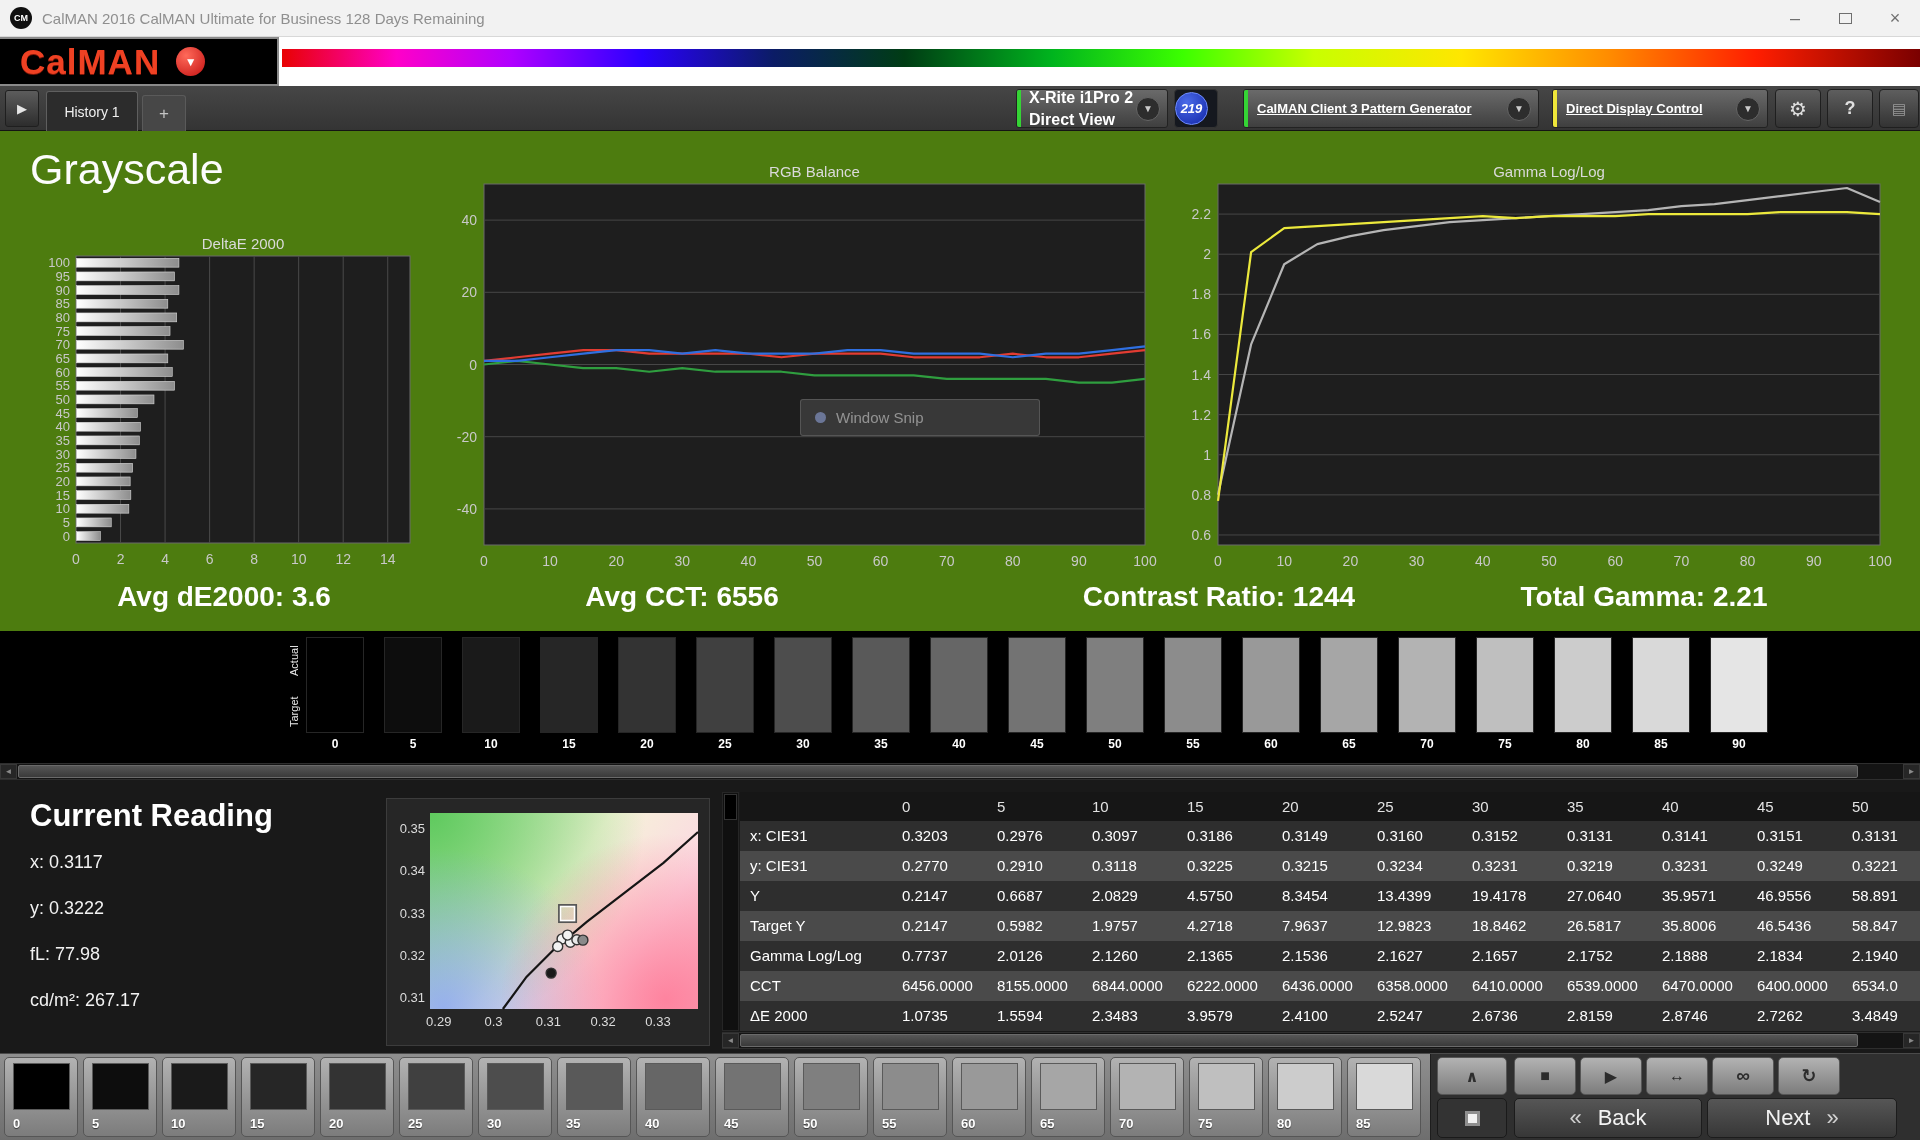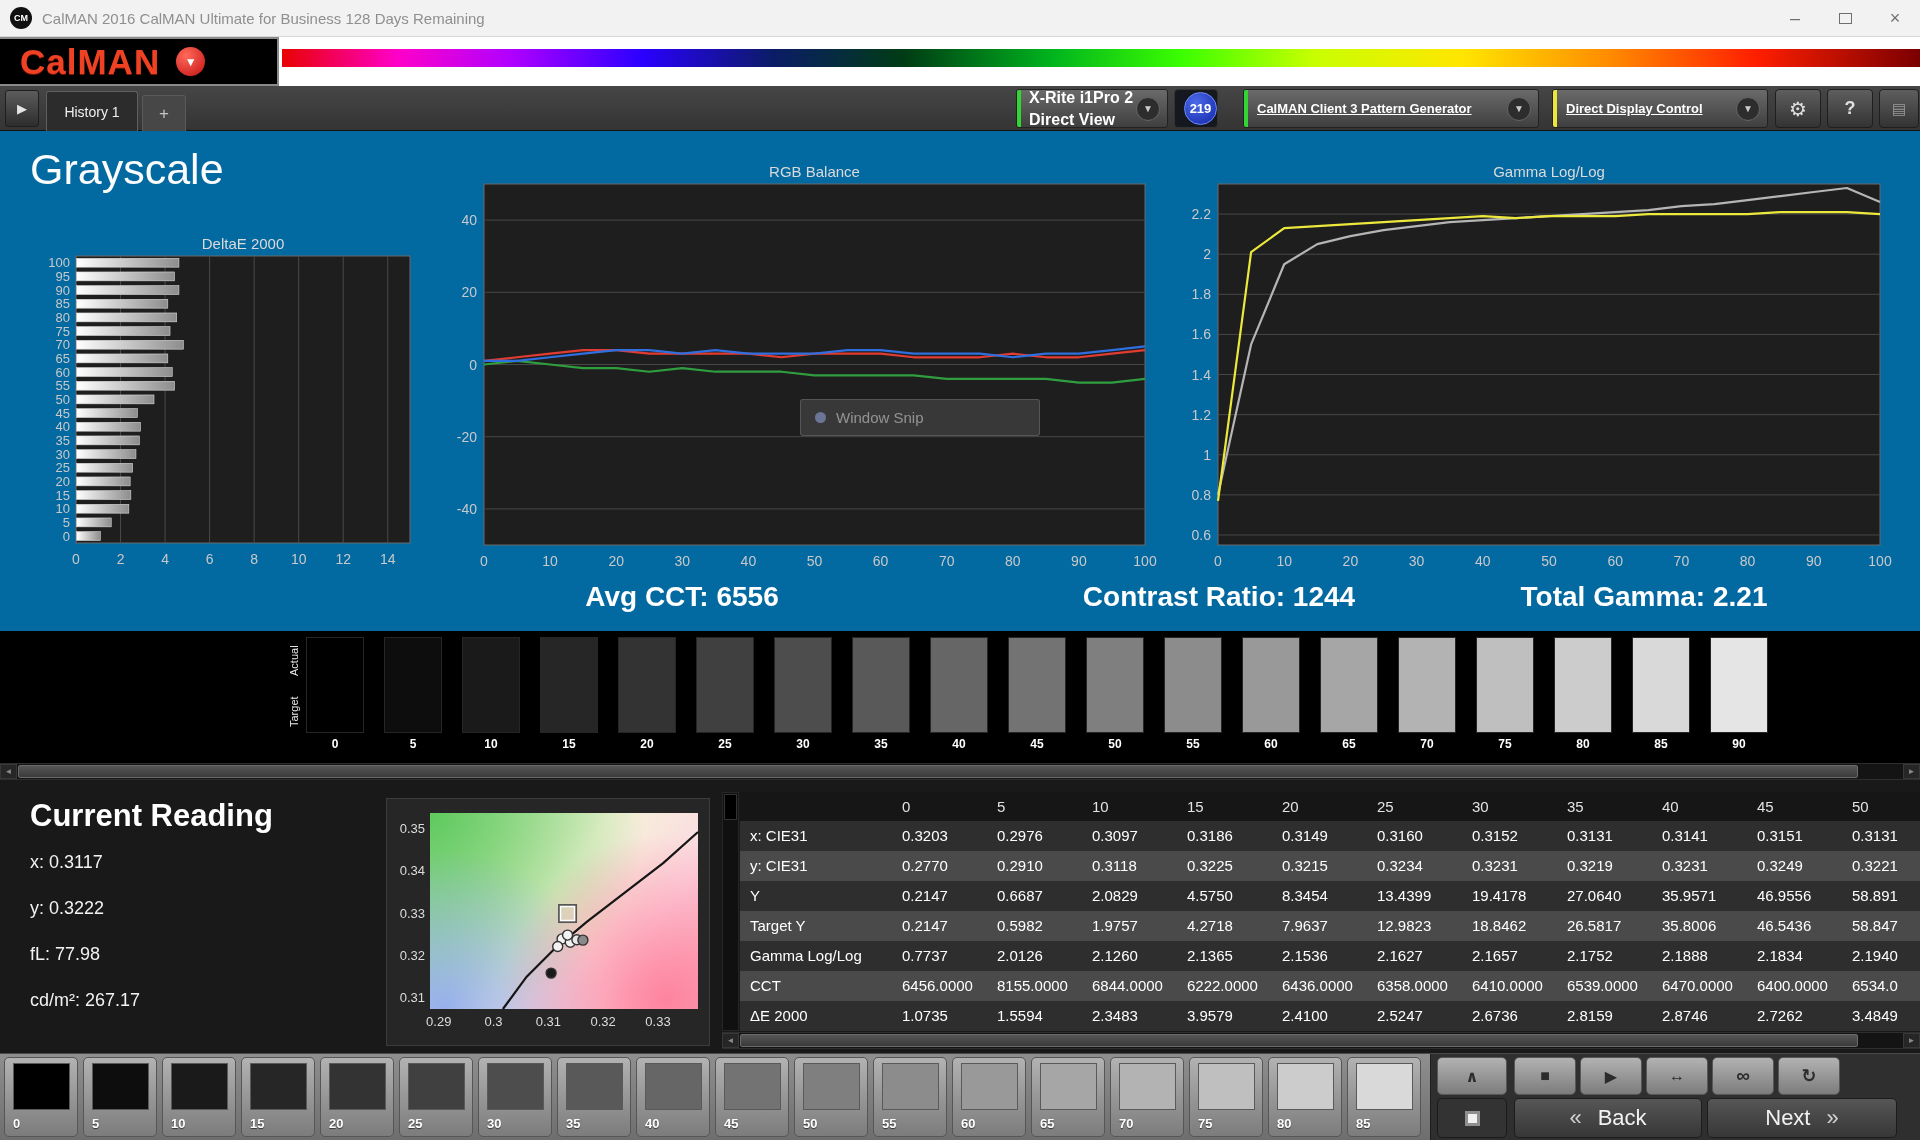--- a/index.html
+++ b/index.html
@@ -24,32 +24,32 @@
 
 #tabbar{position:absolute;left:0;top:86px;width:1920px;height:45px;background:linear-gradient(#464646,#343434);border-bottom:1px solid #141414;}
 #fwd-btn{position:absolute;left:5px;top:4px;width:34px;height:37px;background:linear-gradient(#5c5c5c,#2d2d2d);border:1px solid #1f1f1f;border-radius:3px;color:#e6e6e6;font-size:13px;display:flex;align-items:center;justify-content:center;}
 #tab-history{position:absolute;left:46px;top:5px;width:92px;height:40px;background:#2c2c2c;border:1px solid #5f5f5f;border-bottom:none;border-radius:3px 3px 0 0;color:#f0f0f0;font-size:14px;display:flex;align-items:center;justify-content:center;}
 #tab-add{position:absolute;left:142px;top:9px;width:44px;height:36px;background:#474747;border:1px solid #5a5a5a;border-bottom:none;border-radius:3px 3px 0 0;color:#c4c4c4;font-size:17px;display:flex;align-items:center;justify-content:center;}
 .devbox{position:absolute;top:3px;height:39px;background:linear-gradient(#6a6a6a,#3f3f3f);border:1px solid #222;border-radius:3px;display:flex;align-items:center;color:#fff;overflow:hidden;}
 .devbox .accent{position:absolute;left:0;top:0;bottom:0;width:4px;}
 .drop-circle{width:24px;height:24px;border-radius:50%;background:#2d2d2d;border:1px solid #666;color:#ccc;font-size:10px;display:flex;align-items:center;justify-content:center;margin:0 7px 0 auto;flex:0 0 24px;}
 #meter-box{left:1016px;width:152px;}
 #meter-box .lines{margin-left:12px;font-size:16px;font-weight:bold;line-height:1.35;white-space:nowrap;}
-#badge-box{position:absolute;left:1174px;top:3px;width:44px;height:39px;background:#15181f;border:1px solid #333;border-radius:4px;display:flex;align-items:center;justify-content:flex-end;}
+#badge-box{position:absolute;left:1174px;top:3px;width:44px;height:39px;background:#15181f;border:1px solid #333;border-radius:4px;display:flex;align-items:center;justify-content:flex-start;font-style:italic;}
 #badge{width:33px;height:33px;border-radius:50%;background:radial-gradient(circle at 35% 30%,#4a6ae8,#1226a8);border:1px solid #6f8dff;color:#fff;font-size:13px;font-weight:bold;display:flex;align-items:center;justify-content:center;}
 #pattern-box{left:1243px;width:296px;}
 #pattern-box .lbl,#display-box .lbl{margin-left:13px;font-size:13px;font-weight:bold;white-space:nowrap;text-decoration:underline;}
 #display-box{left:1552px;width:216px;}
 .toolbtn{position:absolute;top:3px;width:46px;height:39px;background:linear-gradient(#5e5e5e,#333);border:1px solid #1f1f1f;border-radius:4px;color:#e0e0e0;display:flex;align-items:center;justify-content:center;}
 #gear-btn{left:1775px;font-size:20px;}
 #help-btn{left:1827px;font-size:18px;font-weight:bold;}
 #layout-btn{left:1879px;width:40px;font-size:15px;color:#9a9a9a;}
 
 
-#main{position:absolute;left:0;top:131px;width:1920px;height:500px;background:#0369a1;}
+#main{position:absolute;left:0;top:131px;width:1920px;height:500px;background:#4d7c0f;}
 #page-title{position:absolute;left:30px;top:14px;font-size:43px;color:#fcfcfc;}
 .chart-title{position:absolute;font-size:15px;color:#dadada;text-align:center;}
 #deltae-title{left:76px;width:334px;top:104px;}
 #rgb-title{left:484px;width:661px;top:32px;}
 #gamma-title{left:1218px;width:662px;top:32px;}
 svg.chart{position:absolute;overflow:visible;}
 #deltae-svg{left:36px;top:117px;}
 #rgb-svg{left:440px;top:45px;}
 #gamma-svg{left:1174px;top:45px;}
 #window-snip{position:absolute;left:800px;top:268px;width:240px;height:37px;background:rgba(125,125,125,0.28);border:1px solid rgba(170,170,170,0.25);border-radius:3px;display:flex;align-items:center;gap:10px;padding-left:14px;}
@@ -330,20 +330,21 @@
       <text x="706" y="390" fill="#c9c9c9" font-size="14" text-anchor="middle">100</text>
       <polyline points="44,318.86111111111114 77.1,168.44444444444446 110.2,88.22222222222224 143.3,68.16666666666671 176.4,60.14444444444449 209.5,54.12777777777777 242.6,50.11666666666666 275.7,46.10555555555555 308.8,44.10000000000003 341.90000000000003,42.09444444444443 375,40.08888888888892 408.1,38.083333333333314 441.2,36.077777777777804 474.3,34.072222222222194 507.4,30.061111111111085 540.5,28.05555555555557 573.6,24.04444444444446 606.6999999999999,20.033333333333346 639.8000000000001,16.02222222222223 672.9,12.011111111111115 706,26.05000000000006" fill="none" stroke="#b5b5b5" stroke-width="2.2" stroke-linejoin="round"></polyline>
       <polyline points="44,324.8777777777778 77.1,76.18888888888895 110.2,52.12222222222226 143.3,50.11666666666666 176.4,48.11111111111114 209.5,46.10555555555555 242.6,44.10000000000003 275.7,42.09444444444443 308.8,40.08888888888892 341.90000000000003,42.09444444444443 375,40.08888888888892 408.1,40.08888888888892 441.2,40.08888888888892 474.3,38.083333333333314 507.4,38.083333333333314 540.5,38.083333333333314 573.6,38.083333333333314 606.6999999999999,36.077777777777804 639.8000000000001,36.077777777777804 672.9,36.077777777777804 706,38.083333333333314" fill="none" stroke="#ece93c" stroke-width="2.2" stroke-linejoin="round"></polyline>
     </svg>
 
   <div id="window-snip">
     <span id="snip-dot"></span>
     <span id="snip-label">Window Snip</span>
   </div>
 
+  <div class="stat" id="stat-0">Avg dE2000: 3.6</div>
   <div class="stat" id="stat-1">Avg CCT: 6556</div>
   <div class="stat" id="stat-2">Contrast Ratio: 1244</div>
   <div class="stat" id="stat-3">Total Gamma: 2.21</div>
 </div>
 
 <div id="swatch-strip">
   <div class="vlabel" id="vlabel-actual">Actual</div>
   <div class="vlabel" id="vlabel-target">Target</div>
   <div id="swatch-row">
       <div class="swatch-col">

